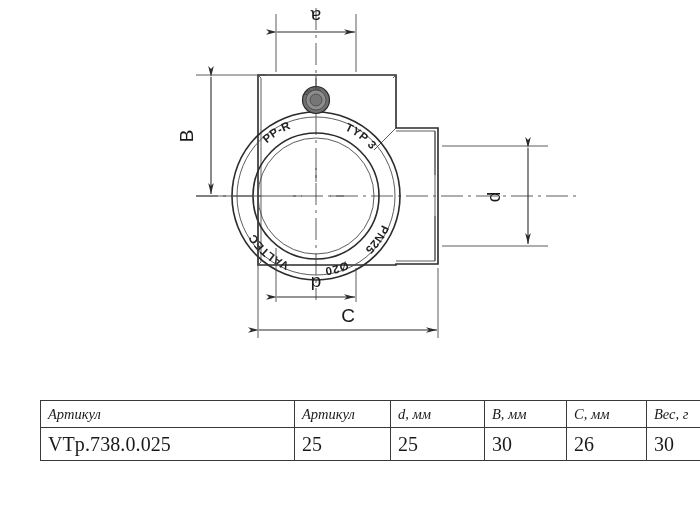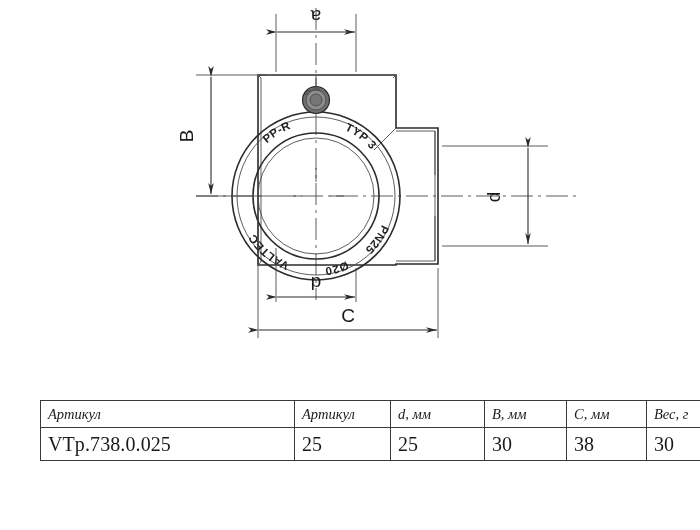--- a/index.html
+++ b/index.html
@@ -259,18 +259,18 @@
         <th>C, мм</th>
         <th>Вес, г</th>
       </tr>
     </thead>
     <tbody>
       <tr>
         <td>VTp.738.0.025</td>
         <td>25</td>
         <td>25</td>
         <td>30</td>
-        <td>38</td>
+        <td>26</td>
         <td>30</td>
       </tr>
     </tbody>
   </table>
 </div>
 
 </body></html>

